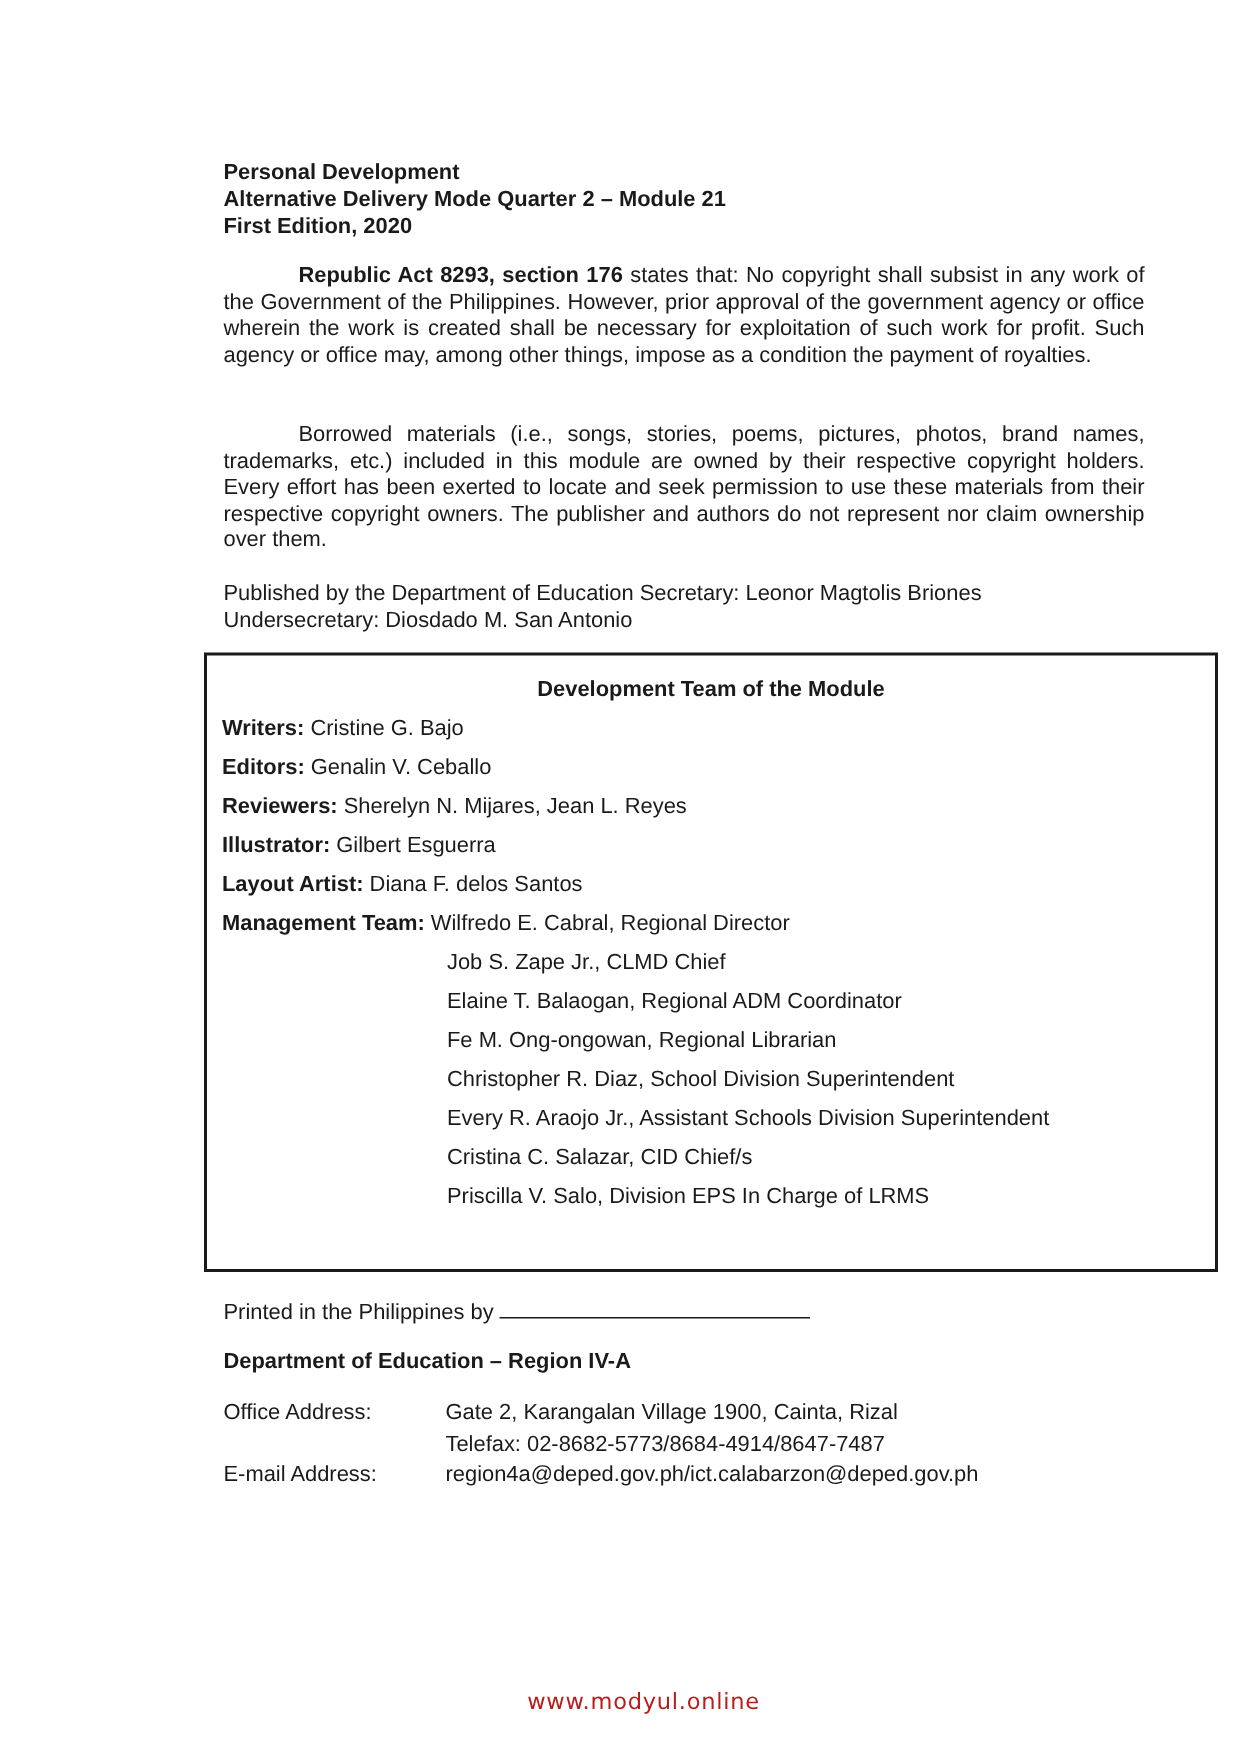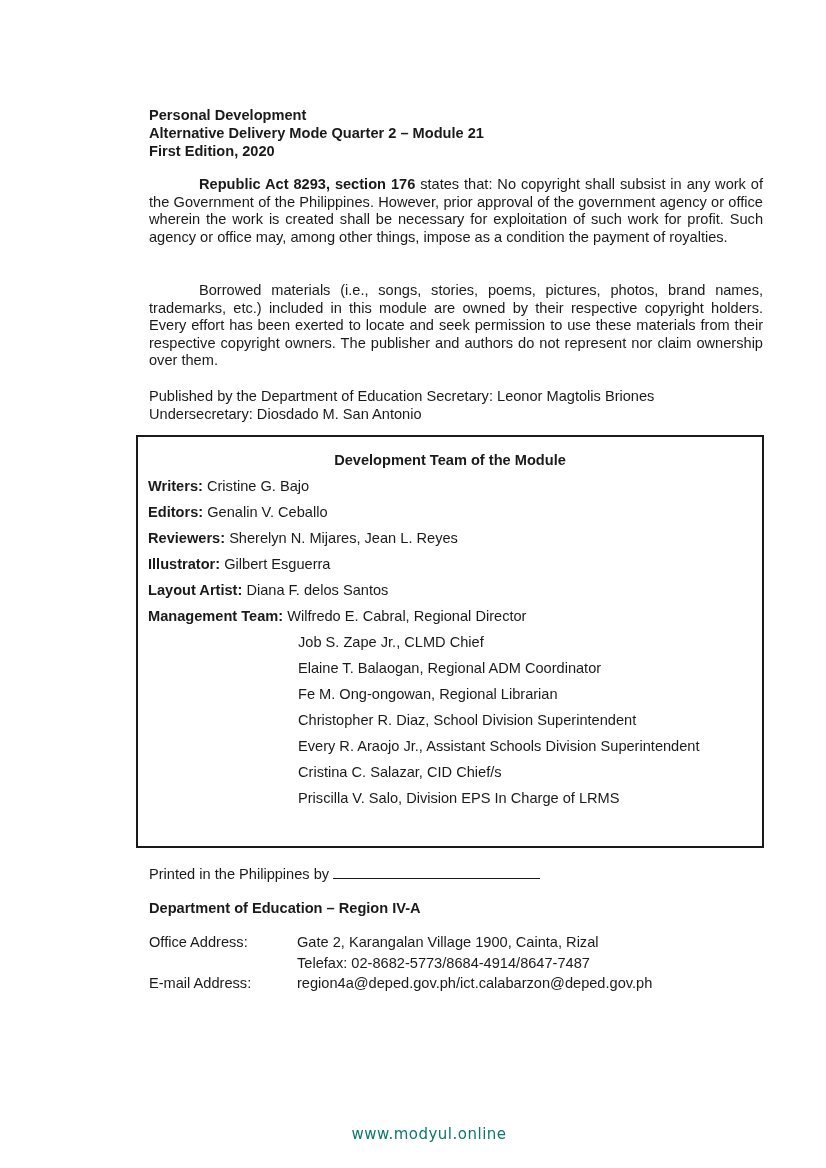--- a/index.html
+++ b/index.html
@@ -12,30 +12,31 @@
     .bold { font-weight: bold; }
     .header { left: 117px; top: 106px; line-height: 18px; font-weight: bold; }
     .para {
       left: 117px; width: 614px; text-align: justify; line-height: 17.6px;
     }
     .para .indent { display: inline-block; width: 50px; }
     .pub { left: 117px; top: 387px; line-height: 18px; }
     .box {
       left: 104px; top: 435px; width: 624px; height: 409px;
       border: 2px solid #1a1a1a;
+      padding-left: 48px;
     }
     .box-title { position: absolute; top: 15px; left: 0; right: 0; text-align: center; font-weight: bold; }
     .team-row { position: absolute; left: 10px; }
     .mgmt-row { position: absolute; left: 160px; }
     .printed { left: 117px; top: 864px; font-weight: normal; }
     .printed .blank { display: inline-block; width: 207px; border-bottom: 1.3px solid #1a1a1a; height: 14px; vertical-align: baseline; margin-left: 4px; }
     .region { left: 117px; top: 900px; font-weight: bold; }
     .addr-label { left: 117px; }
     .addr-val { left: 265px; }
-    .watermark { left: 0; right: 0; top: 1125px; text-align: center; color: #0f766e; font-size: 15px; font-family: "DejaVu Sans", sans-serif; letter-spacing: 0.5px; }
+    .watermark { left: 0; right: 0; top: 1125px; text-align: center; color: #b91c1c; font-size: 15px; font-family: "DejaVu Sans", sans-serif; letter-spacing: 0.5px; }
   </style>
 </head>
 <body>
 
 <div class="abs header">
   <div>Personal Development</div>
   <div>Alternative Delivery Mode Quarter 2 – Module 21</div>
   <div>First Edition, 2020</div>
 </div>
 

